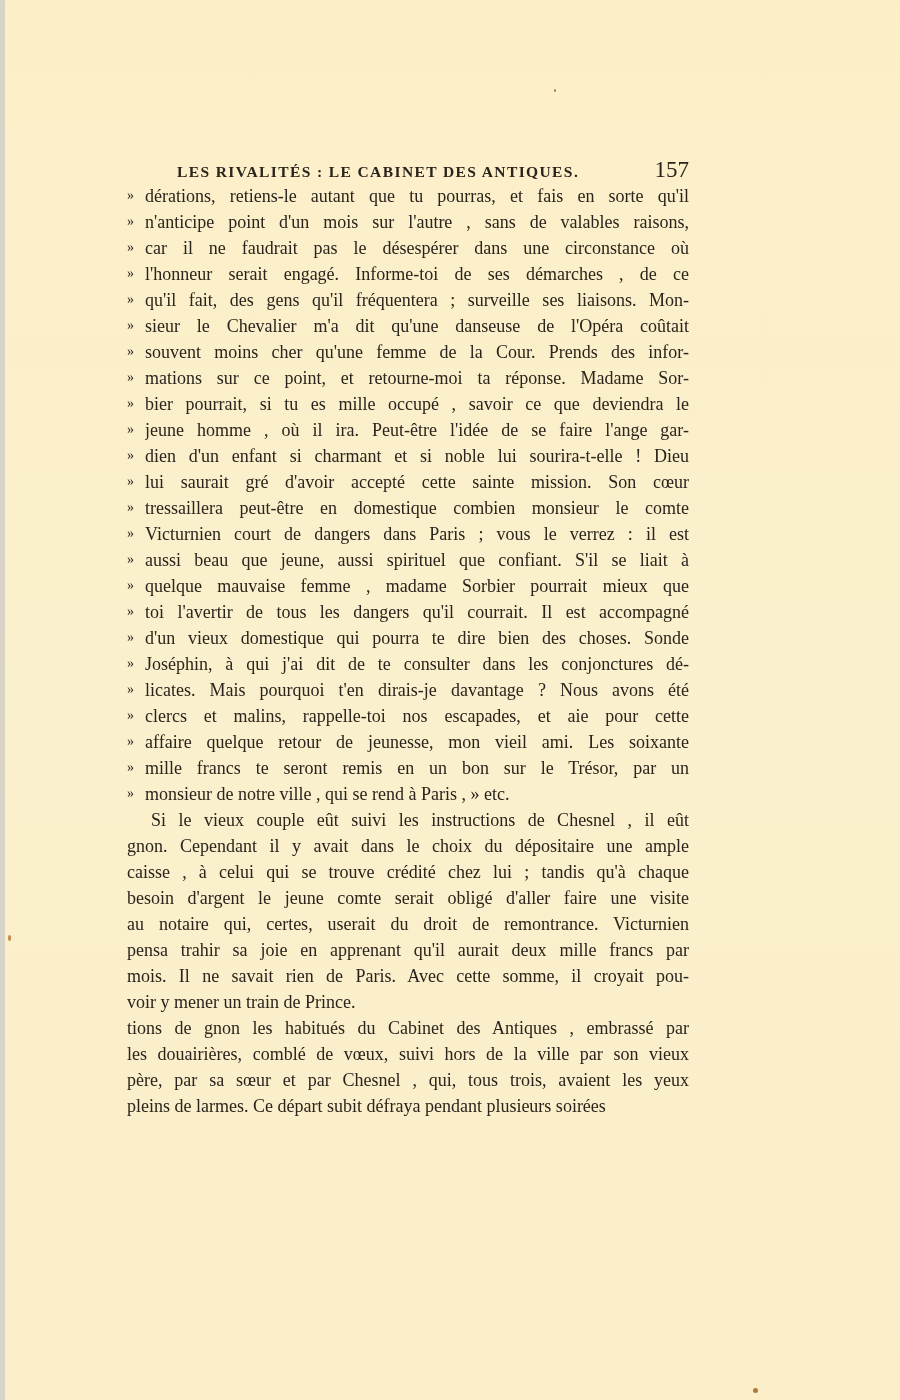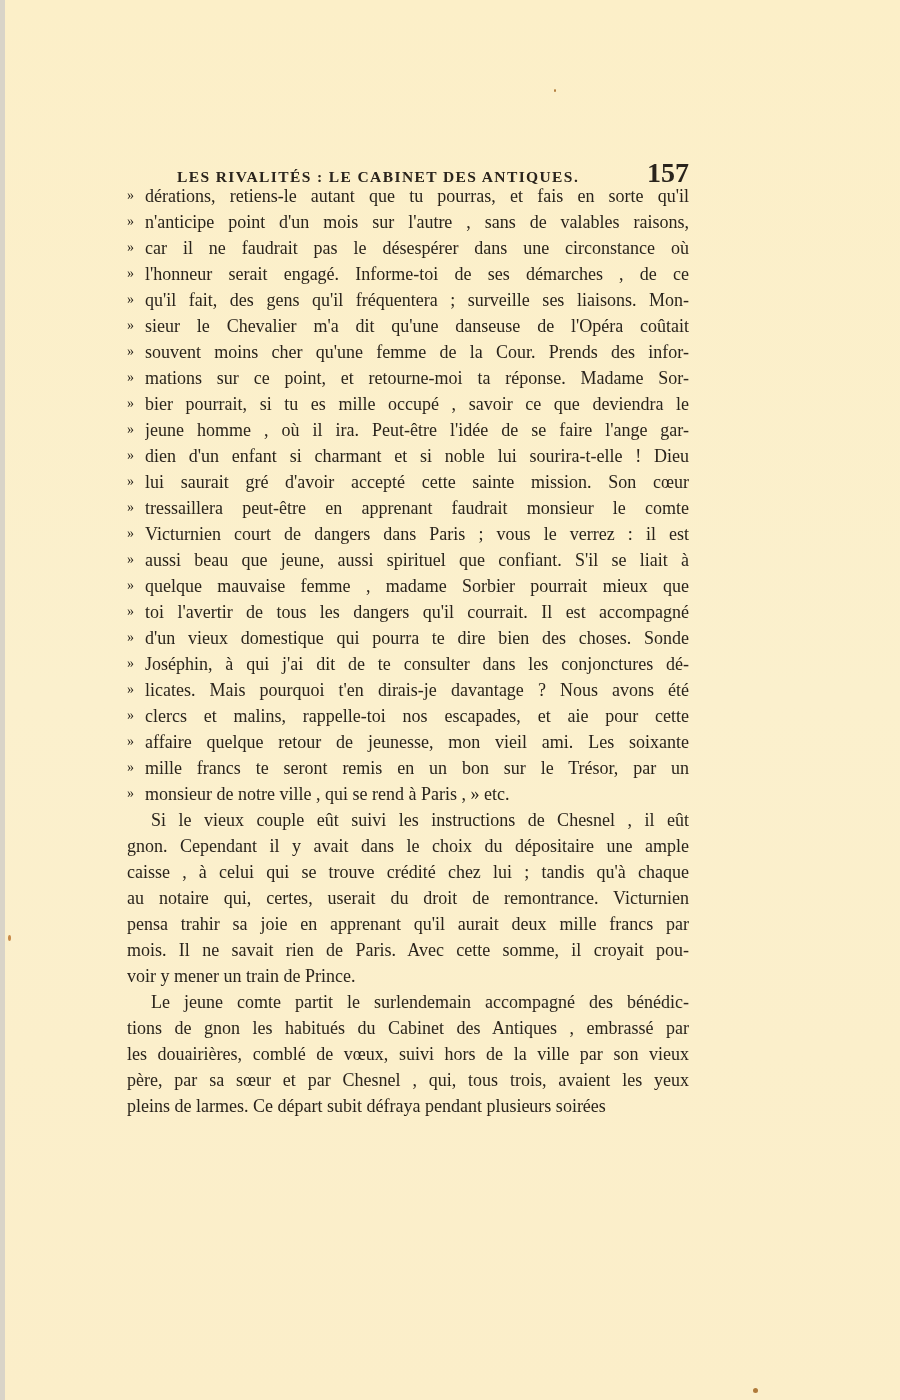--- a/index.html
+++ b/index.html
@@ -17,21 +17,21 @@
     box-sizing: border-box;
   }
   .header {
     position: absolute; left: 172px; top: 157px; width: 512px; height: 30px;
     display: flex; justify-content: space-between; align-items: baseline;
   }
   .running-title {
     font-size: 15.5px; font-weight: bold; letter-spacing: 1.4px;
     font-variant: small-caps; text-transform: uppercase;
   }
-  .page-number { font-size: 28px; font-weight: bold; }
+  .page-number { font-size: 23px; font-weight: normal; }
   .body-text {
     position: absolute; left: 122px; top: 183px; width: 562px;
     font-size: 18px; line-height: 26px;
   }
   .line {
     display: flex; height: 26px; white-space: nowrap;
   }
   .qm { width: 18px; flex: 0 0 18px; font-size: 14px; }
   .txt { flex: 1; text-align: justify; text-align-last: justify; overflow: hidden; }
   .txt.last { text-align-last: left; }
@@ -93,21 +93,21 @@
         <div class="line">
           <span class="qm">»</span>
           <span class="txt">dien d'un enfant si charmant et si noble lui sourira-t-elle ! Dieu</span>
         </div>
         <div class="line">
           <span class="qm">»</span>
           <span class="txt">lui saurait gré d'avoir accepté cette sainte mission. Son cœur</span>
         </div>
         <div class="line">
           <span class="qm">»</span>
-          <span class="txt">tressaillera peut-être en apprenant faudrait monsieur le comte</span>
+          <span class="txt">tressaillera peut-être en domestique combien monsieur le comte</span>
         </div>
         <div class="line">
           <span class="qm">»</span>
           <span class="txt">Victurnien court de dangers dans Paris ; vous le verrez : il est</span>
         </div>
         <div class="line">
           <span class="qm">»</span>
           <span class="txt">aussi beau que jeune, aussi spirituel que confiant. S'il se liait à</span>
         </div>
         <div class="line">
@@ -151,36 +151,36 @@
         <div class="line">
           <span class="txt indent">Si le vieux couple eût suivi les instructions de Chesnel , il eût</span>
         </div>
         <div class="line">
           <span class="txt">gnon. Cependant il y avait dans le choix du dépositaire une ample</span>
         </div>
         <div class="line">
           <span class="txt">caisse , à celui qui se trouve crédité chez lui ; tandis qu'à chaque</span>
         </div>
         <div class="line">
+          <span class="txt">besoin d'argent le jeune comte serait obligé d'aller faire une visite</span>
+        </div>
+        <div class="line">
           <span class="txt">au notaire qui, certes, userait du droit de remontrance. Victurnien</span>
         </div>
         <div class="line">
           <span class="txt">pensa trahir sa joie en apprenant qu'il aurait deux mille francs par</span>
         </div>
         <div class="line">
           <span class="txt">mois. Il ne savait rien de Paris. Avec cette somme, il croyait pou-</span>
         </div>
         <div class="line">
           <span class="txt last">voir y mener un train de Prince.</span>
         </div>
       </div>
     <div id="para1">
-        <div class="line">
-          <span class="txt indent">Le jeune comte partit le surlendemain accompagné des bénédic-</span>
-        </div>
         <div class="line">
           <span class="txt">tions de gnon les habitués du Cabinet des Antiques , embrassé par</span>
         </div>
         <div class="line">
           <span class="txt">les douairières, comblé de vœux, suivi hors de la ville par son vieux</span>
         </div>
         <div class="line">
           <span class="txt">père, par sa sœur et par Chesnel , qui, tous trois, avaient les yeux</span>
         </div>
         <div class="line">

